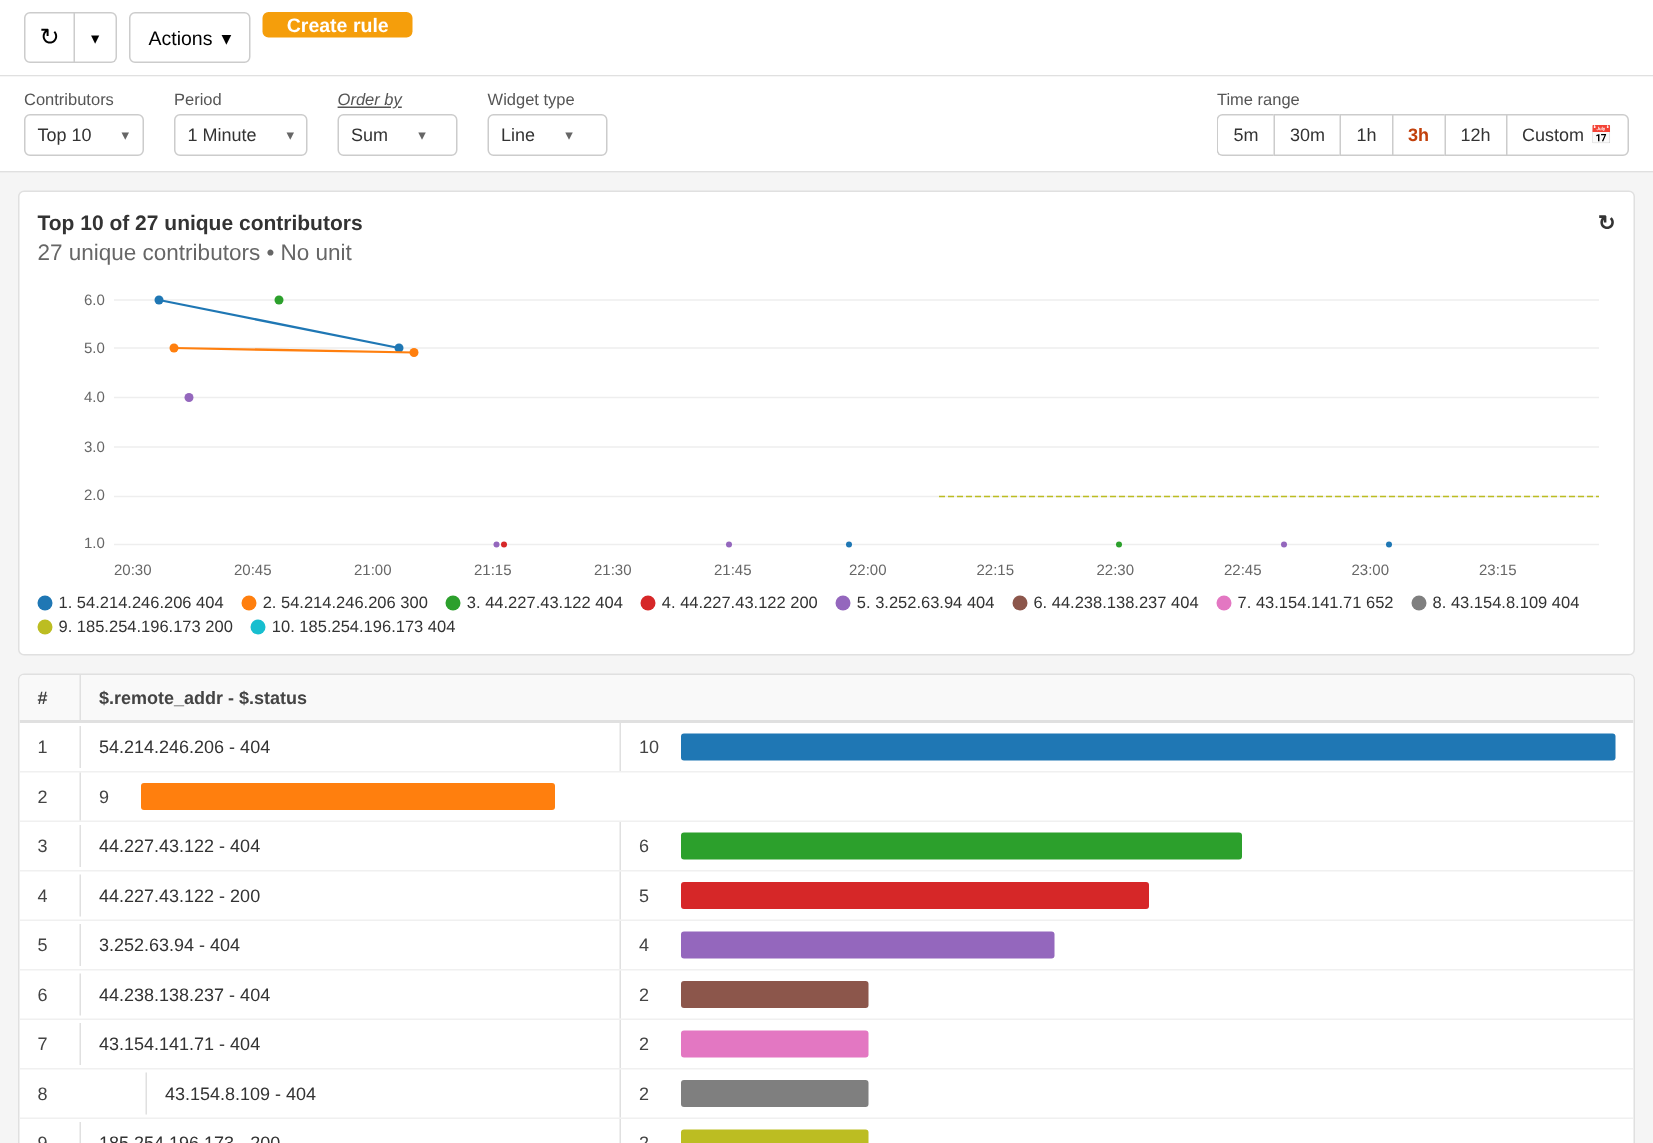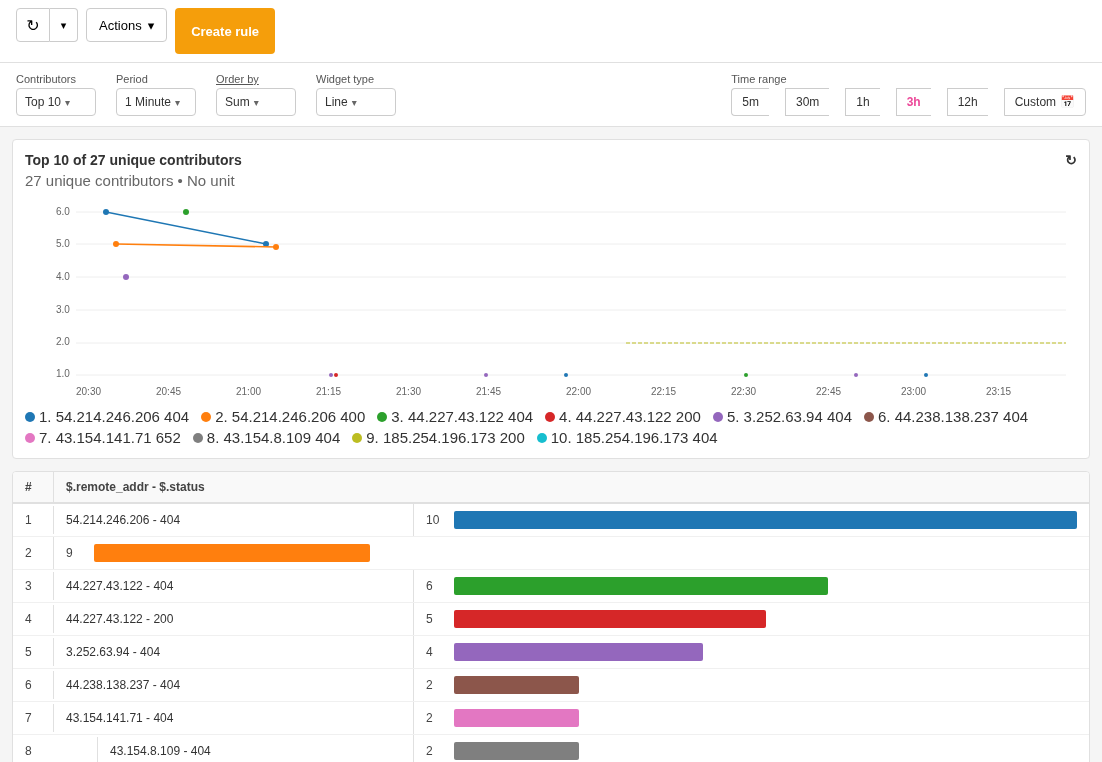--- a/index.html
+++ b/index.html
@@ -9,58 +9,58 @@
       display: flex; align-items: center; justify-content: space-between;
       background: #fff; padding: 8px 16px; border-bottom: 1px solid #e0e0e0;
     }
     .title-area { display: flex; align-items: center; gap: 8px; }
     .title-icon { width: 18px; height: 18px; border-radius: 50%; background: #4CAF50; display: inline-block; }
     .page-title { font-size: 20px; font-weight: 600; }
     .header-actions { display: flex; gap: 8px; }
     .btn-refresh { width: 34px; height: 34px; border: 1px solid #ccc; background: #fff; border-radius: 4px 0 0 4px; cursor: pointer; display: flex; align-items: center; justify-content: center; font-size: 16px; }
     .btn-chevron { width: 28px; height: 34px; border: 1px solid #ccc; border-left: none; background: #fff; border-radius: 0 4px 4px 0; cursor: pointer; display: flex; align-items: center; justify-content: center; font-size: 11px; }
     .btn-actions { height: 34px; padding: 0 12px; border: 1px solid #ccc; background: #fff; border-radius: 4px; cursor: pointer; display: flex; align-items: center; gap: 6px; font-size: 13px; }
-    .btn-create { height: 46px; padding: 0 16px; border: none; background: #f59e0b; border-radius: 4px; cursor: pointer; color: #fff; font-weight: 600; font-size: 13px; }
+    .btn-create { height: 17px; padding: 0 16px; border: none; background: #f59e0b; border-radius: 4px; cursor: pointer; color: #fff; font-weight: 600; font-size: 13px; }
 
     .controls-bar {
       display: flex; align-items: flex-end; gap: 20px;
       background: #fff; padding: 10px 16px; border-bottom: 1px solid #e0e0e0;
     }
     .control-group { display: flex; flex-direction: column; gap: 3px; }
     .control-label { font-size: 11px; color: #555; }
     .select-box {
       height: 28px; padding: 0 8px; border: 1px solid #ccc; background: #fff;
-      border-radius: 4px; font-size: 12px; cursor: pointer; display: flex; align-items: center; gap: 4px;
+      border-radius: 4px; font-size: 12px; cursor: pointer; display: flex; align-items: center; gap: 20px;
       min-width: 80px;
     }
     .select-arrow { font-size: 10px; color: #666; }
     .time-range-group { margin-left: auto; display: flex; flex-direction: column; gap: 3px; }
     .time-range-label { font-size: 11px; color: #555; }
-    .time-range-buttons { display: flex; align-items: center; gap: 16px; }
+    .time-range-buttons { display: flex; align-items: center; gap: 0; }
     .time-btn {
       height: 28px; padding: 0 10px; border: 1px solid #ccc; border-right: none;
       background: #fff; font-size: 12px; cursor: pointer; color: #333;
     }
     .time-btn:first-child { border-radius: 4px 0 0 4px; }
-    .time-btn.active { color: #ec4899; font-weight: 700; border-color: #ccc; }
+    .time-btn.active { color: #c2410c; font-weight: 700; border-color: #ccc; }
     .time-btn-custom {
       height: 28px; padding: 0 10px; border: 1px solid #ccc;
       background: #fff; font-size: 12px; cursor: pointer; color: #333;
       border-radius: 0 4px 4px 0; display: flex; align-items: center; gap: 4px;
     }
 
     .chart-container {
       background: #fff; margin: 12px; border: 1px solid #e0e0e0; border-radius: 4px; padding: 12px;
     }
     .chart-title { font-size: 14px; font-weight: 600; margin-bottom: 4px; display: flex; justify-content: space-between; align-items: center; }
     .chart-subtitle { font-size: 15px; color: #666; margin-bottom: 8px; }
 
     .chart-svg-wrap { width: 100%; overflow: hidden; }
 
-    .legend-area { display: flex; flex-wrap: wrap; gap: 4px 12px; margin-top: 8px; font-size: 15px; }
+    .legend-area { display: flex; flex-wrap: wrap; gap: 4px 12px; margin-top: 8px; font-size: 11px; }
     .legend-item { display: flex; align-items: center; gap: 4px; }
     .legend-dot { width: 10px; height: 10px; border-radius: 50%; flex-shrink: 0; }
 
     .table-container { background: #fff; margin: 0 12px 12px 12px; border: 1px solid #e0e0e0; border-radius: 4px; overflow: hidden; }
     .th { padding: 8px 12px; font-weight: 600; font-size: 12px; color: #444; }
     .td { padding: 7px 12px; font-size: 12px; }
     .td-num { color: #444; }
   </style>
 </head>
 <body>
@@ -90,21 +90,21 @@
     </div>
   </div>
   <div class="control-group">
     <span class="control-label">Period</span>
     <div class="select-box">
       <span>1 Minute</span>
       <span class="select-arrow">▾</span>
     </div>
   </div>
   <div class="control-group">
-    <span class="control-label" style="text-decoration:underline; cursor:pointer;">Order by</span>
+    <span class="control-label" style="text-decoration:underline; cursor:pointer;font-style:italic;">Order by</span>
     <div class="select-box">
       <span>Sum</span>
       <span class="select-arrow">▾</span>
     </div>
   </div>
   <div class="control-group">
     <span class="control-label">Widget type</span>
     <div class="select-box">
       <span>Line</span>
       <span class="select-arrow">▾</span>
@@ -186,21 +186,21 @@
       <circle cx="720" cy="178" r="2" fill="#2ca02c"></circle>
     </svg>
   </div>
   <div class="legend-area" id="legend-area">
   <div class="legend-item">
         <span class="legend-dot" style="background:#1f77b4"></span>
         <span>1. 54.214.246.206 404</span>
       </div>
       <div class="legend-item">
         <span class="legend-dot" style="background:#ff7f0e"></span>
-        <span>2. 54.214.246.206 400</span>
+        <span>2. 54.214.246.206 300</span>
       </div>
       <div class="legend-item">
         <span class="legend-dot" style="background:#2ca02c"></span>
         <span>3. 44.227.43.122 404</span>
       </div>
       <div class="legend-item">
         <span class="legend-dot" style="background:#d62728"></span>
         <span>4. 44.227.43.122 200</span>
       </div>
       <div class="legend-item">

